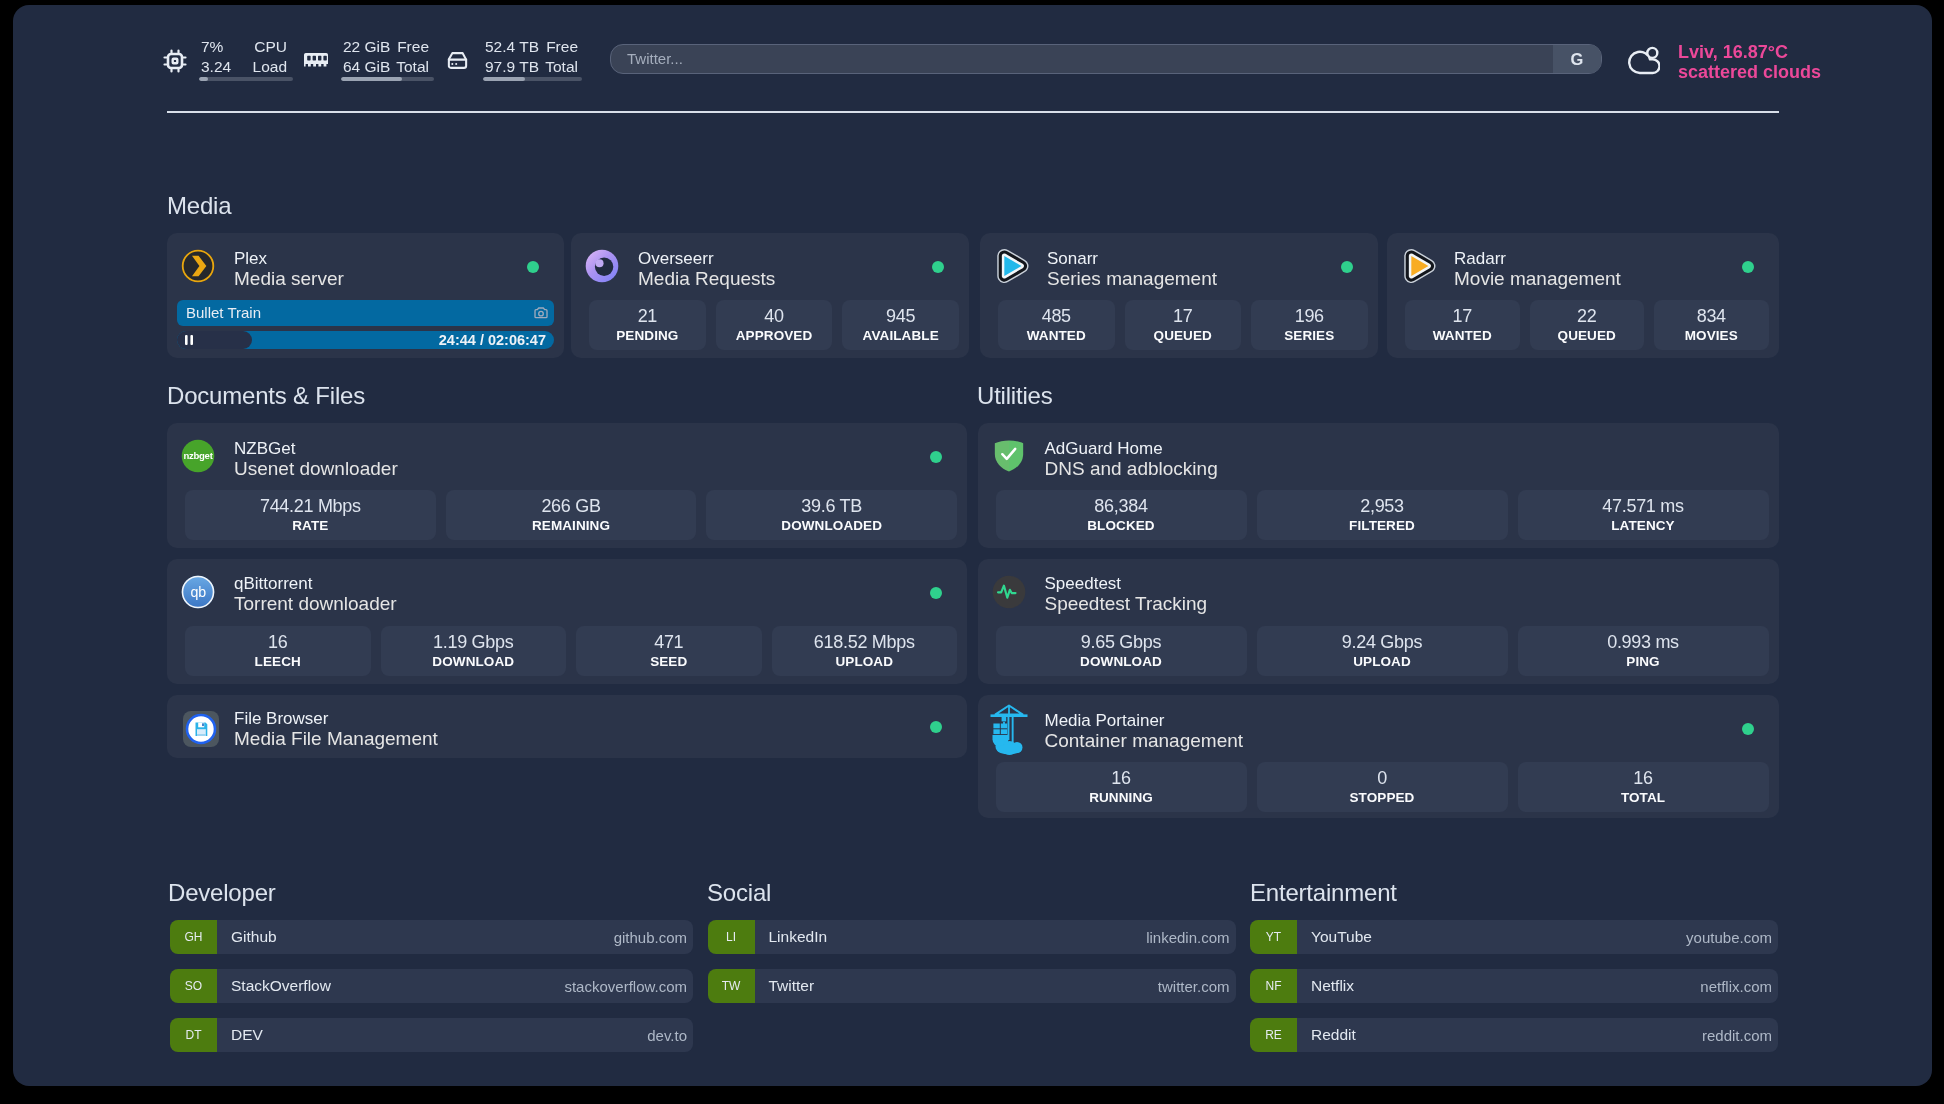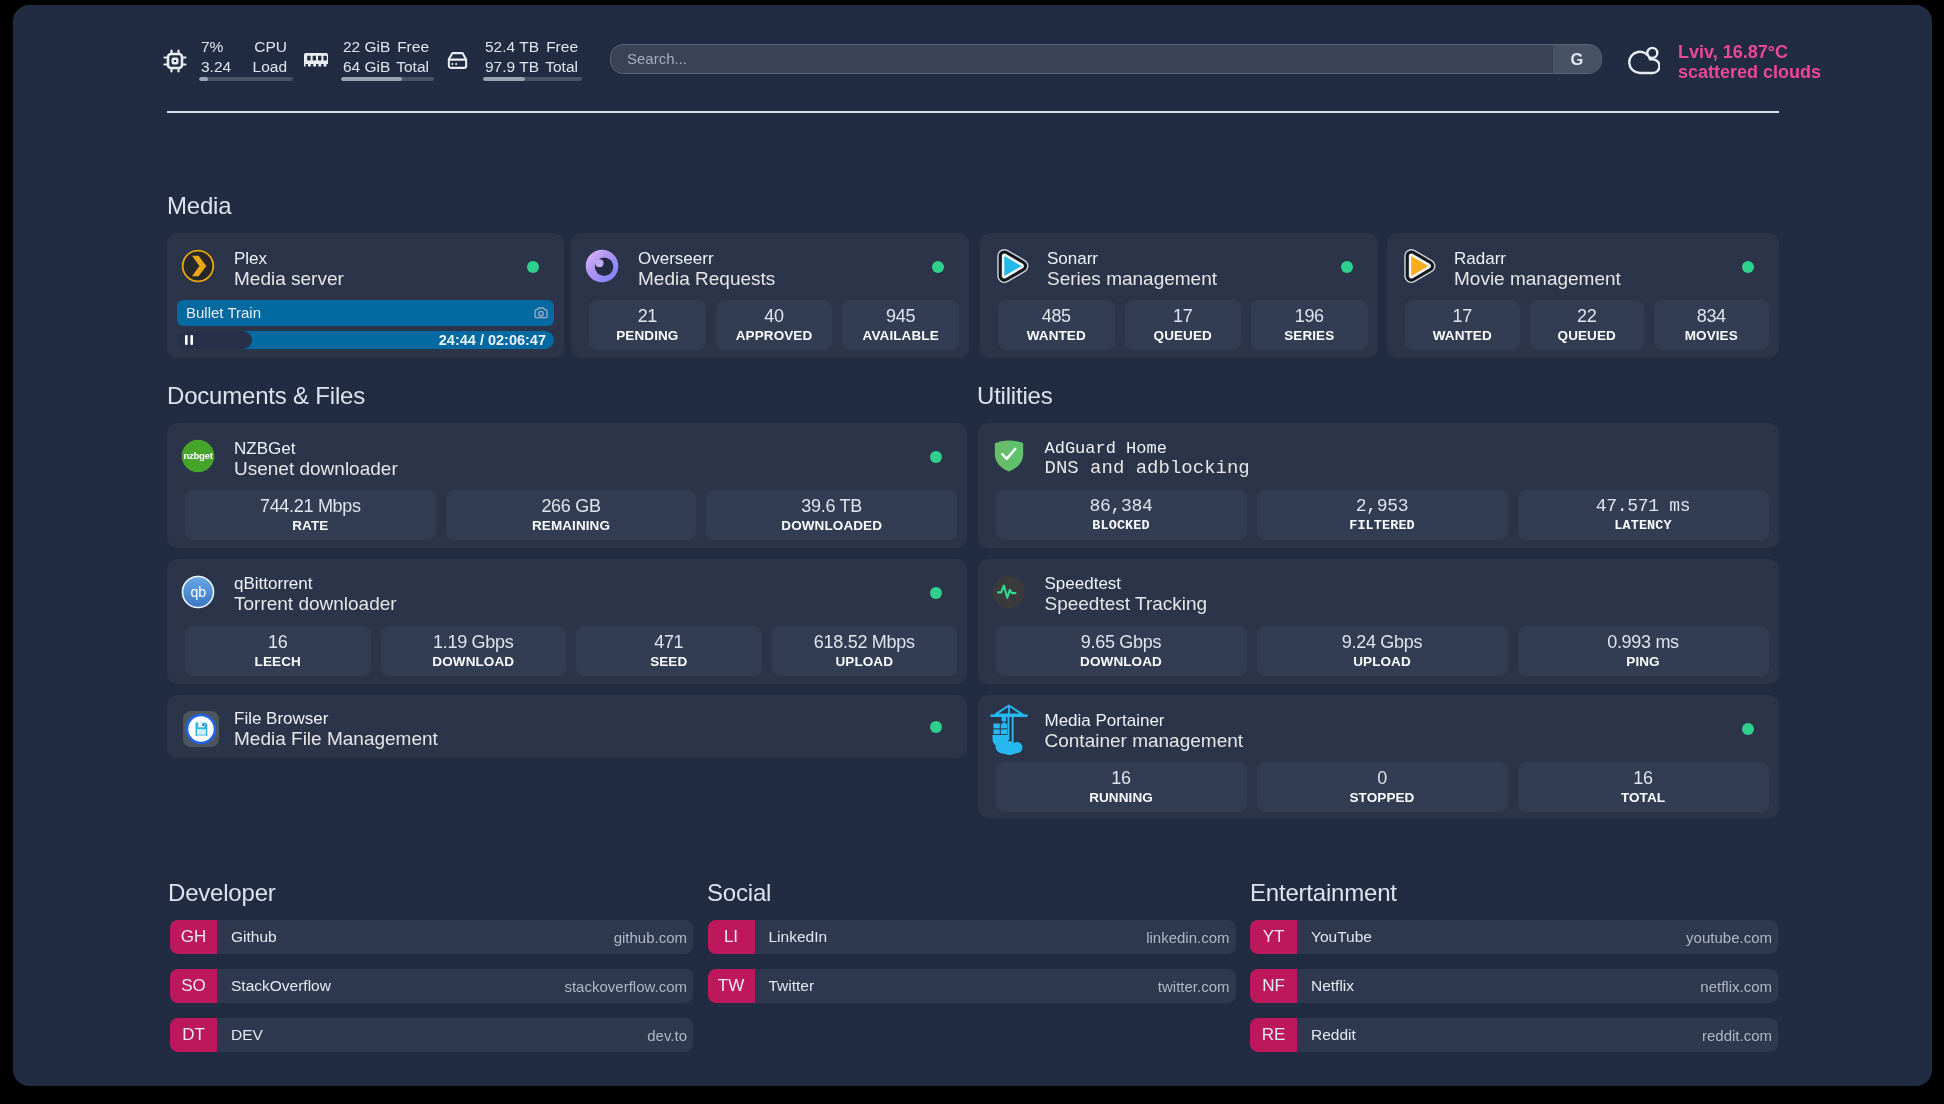--- a/index.html
+++ b/index.html
@@ -38,21 +38,21 @@
     display:flex; gap:10px; }
   .stat { flex:1; background:#323c52; border-radius:8px; display:flex; flex-direction:column;
     align-items:center; justify-content:center; }
   .stat .v { font-size:18px; line-height:22px; color:#dee4ee; letter-spacing:-0.3px; }
   .stat .l { font-size:13.5px; line-height:18px; font-weight:700; color:#fafbfd; letter-spacing:0.1px; }
 
   
   .prow { position:absolute; left:10px; right:10px; background:#0369a1; }
   
   .bm { position:absolute; height:34px; border-radius:8px; overflow:hidden; display:flex; }
-  .bm .ab { width:47px; background:#be185d; color:#e6ebf2; font-size:17px; font-weight:500;
+  .bm .ab { width:47px; background:#4d7c0f; color:#e6ebf2; font-size:12px; font-weight:500;
     display:flex; align-items:center; justify-content:center; flex:none;text-align:center; }
   .bm .nm { flex:1; background:#2e384f; display:flex; align-items:center; padding:0 6px 0 14px; }
   .bm .nm .n { font-size:15.5px; color:#e2e8f0; flex:1; }
   .bm .nm .u { font-size:15px; color:#aeb8c7; }
 </style>
 </head>
 <body>
 <div id="panel">
 
   <svg class="abs" style="left:150px; top:44px;" width="24" height="24" viewBox="0 0 24 24" fill="none" stroke="#e8edf4" stroke-width="2.6" stroke-linecap="round" stroke-linejoin="round">
@@ -90,21 +90,21 @@
   </svg>
   <div class="res-txt abs" style="left:472px; top:32px;">52.4 TB
 97.9 TB</div>
   <div class="res-txt abs" style="left:472px; top:32px; width:93px; text-align:right;">Free
 Total</div>
   <div class="bar" style="left:469.5px; top:72px; width:99px;">
       <i style="width:42px;"></i>
     </div>
 
   <div id="search">
-      <span class="ph">Search...</span>
+      <span class="ph">Twitter...</span>
       <span class="gbtn">G</span>
     </div>
 
   <svg class="abs" style="left:1613px; top:39.5px;" width="34" height="30" viewBox="0 0 34 30">
     <circle cx="26.3" cy="7.9" r="5" fill="none" stroke="#e8edf4" stroke-width="2.4"></circle>
     <path d="M26.3 28 H13.8 a10.6 10.6 0 1 1 10.2-13.6 h2.7 a6.8 6.8 0 1 1 0 13.6 Z" fill="#212b41" stroke="#e8edf4" stroke-width="2.4" stroke-linecap="round" stroke-linejoin="round"></path>
   </svg>
   <div class="wline abs" style="left:1665px; top:37px;">Lviv, 16.87°C<br>scattered clouds</div>
   <div id="hr"></div>
 
@@ -293,21 +293,21 @@
         <rect x="17.2" y="10.3" width="1.6" height="2.8" fill="#1565c0"></rect>
         <rect x="12" y="16.2" width="8.8" height="6.8" fill="#d8ecfb"></rect>
         <rect x="12" y="21" width="8.8" height="2" fill="#9fd4f2"></rect>
       </svg>
     </div>
     <div class="title" style="top:12.5px;">File Browser</div>
     <div class="sub" style="top:33.5px;">Media File Management</div>
     <div class="dot" style="top:26px;"></div>
   </div>
 
-  <div class="card" style="left:964.5px; top:418px; width:801px; height:125px;font-family:Liberation Mono, monospace;">
+  <div class="card" style="left:964.5px; top:418px; width:801px; height:125px;">
     <svg class="icon" viewBox="0 0 48 48">
       <defs>
           <linearGradient id="agg" x1="0" y1="0" x2="1" y2="0">
         <stop offset="0" stop-color="#68bd6d"></stop>
             <stop offset="0.5" stop-color="#68bd6d"></stop>
             <stop offset="0.5" stop-color="#5fc26c"></stop>
             <stop offset="1" stop-color="#5fc26c"></stop>
       </linearGradient>
         </defs>
       <path d="M24 2c7 0 15 1.6 20 4v15c0 11.5-8.5 20.5-20 25C12.5 41.5 4 32.5 4 21V6c5-2.4 13-4 20-4z" fill="url(#agg)"></path>

